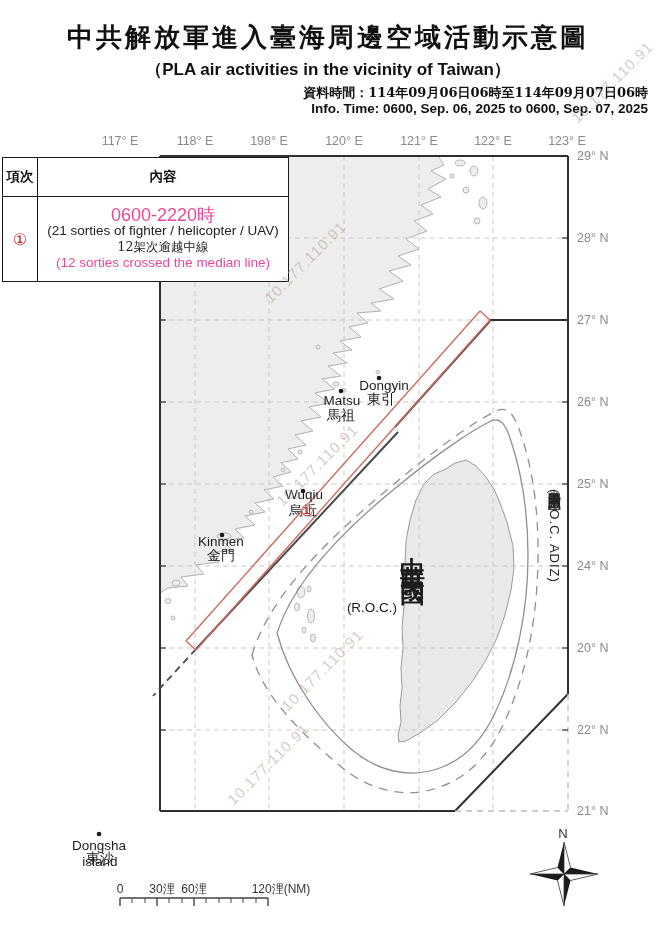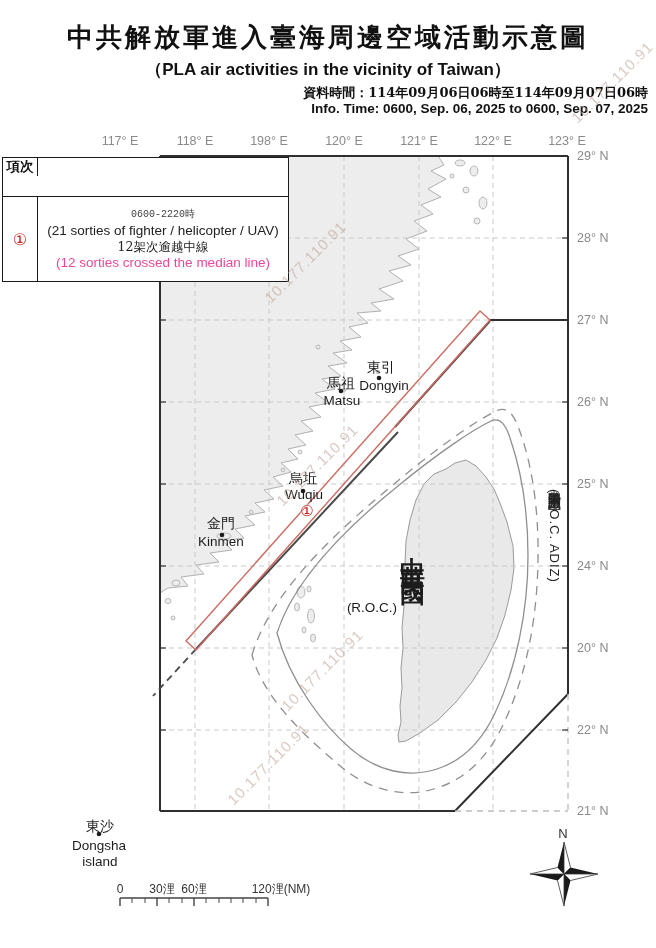--- a/index.html
+++ b/index.html
@@ -9,35 +9,35 @@
   .ctr{transform:translate(-50%,-50%);white-space:nowrap;}
   
   .title{left:0;top:20px;width:656px;text-align:center;font-family:"DejaVu Serif",serif;
          font-weight:700;font-size:26px;letter-spacing:3px;color:#111;}
   .subtitle{left:0;top:58px;width:656px;text-align:center;font-weight:700;font-size:17px;color:#111;}
   .info-zh{right:8px;top:84px;font-family:"DejaVu Serif",serif;font-weight:700;font-size:13px;color:#111;}
   .info-en{right:8px;top:101px;font-weight:700;font-size:13.5px;color:#111;}
   
   .axis{font-size:12.5px;color:#8a8a8a;}
   
-  .lbl-zh{font-family:"DejaVu Serif",serif;font-size:14px;color:#1c1c1c;}
+  .lbl-zh{font-family:"DejaVu Serif",serif;font-size:14px;color:#1c1c1c;margin-top:32px;}
   .lbl-en{font-size:13.5px;color:#1c1c1c;}
   .marker1{font-size:15px;color:#c2201a;text-shadow:0 0 2px #fff,0 0 2px #fff;}
   .vert{writing-mode:vertical-rl;text-orientation:mixed;color:#1c1c1c;}
   .roc-vert{left:396px;top:536px;height:142px;font-family:"DejaVu Serif",serif;
             font-weight:700;font-size:25px;letter-spacing:9px;}
   .adiz-vert{left:545px;top:480px;height:268px;font-size:13px;letter-spacing:1px;color:#222;}
   
   .tbl{left:2px;top:157px;width:285px;background:#ffffff;border:1.5px solid #1a1a1a;z-index:4;}
-  .tbl .hrow{display:flex;height:38px;border-bottom:1.5px solid #1a1a1a;flex-direction:column;}
+  .tbl .hrow{display:flex;height:38px;border-bottom:1.5px solid #1a1a1a;}
   .tbl .brow{display:flex;height:84px;}
   .tbl .c1{width:34px;border-right:1.5px solid #1a1a1a;display:flex;align-items:center;justify-content:center;}
   .tbl .c2{flex:1;display:flex;flex-direction:column;align-items:center;justify-content:center;}
   .th{font-family:"DejaVu Serif",serif;font-weight:700;font-size:13.5px;color:#111;}
-  .tl0{font-size:10px;color:#404040;line-height:16px;font-family:Liberation Mono, monospace;}
+  .tl0{font-size:18px;color:#ec4899;line-height:16px;}
   .tl1{font-family:"DejaVu Serif",serif;font-size:12.5px;color:#222;line-height:16px;}
   .tl2{font-size:13.5px;color:#222;line-height:16px;}
   .tl3{font-family:"DejaVu Serif",serif;font-size:12.5px;color:#222;line-height:16px;}
   .tl4{font-size:13.5px;color:#ec4899;line-height:16px;}
   .tnum{font-size:16px;color:#cf1f1f;}
   
   .sb{font-size:12px;color:#333;}
   .cmpN{font-size:13px;color:#333;}
   
   .wm{font-size:15px;letter-spacing:1px;color:rgba(186,158,146,0.55);z-index:5;pointer-events:none;
@@ -239,20 +239,21 @@
   <div class="abs cmpN ctr txt" style="left:563px;top:833px">N</div>
 
   <div class="abs sb ctr txt" style="left:120px;top:889px">0</div>
   <div class="abs sb ctr txt" style="left:162px;top:889px">30浬</div>
   <div class="abs sb ctr txt" style="left:194px;top:889px">60浬</div>
   <div class="abs sb ctr txt" style="left:281px;top:889px">120浬(NM)</div>
 
   <div class="abs tbl">
     <div class="hrow">
       <div class="c1 th">項次</div>
+      <div class="c2 th">內容</div>
     </div>
     <div class="brow">
       <div class="c1 tnum">①</div>
       <div class="c2">
         <div class="tl0">0600-2220時</div>
         <div class="tl2">(21 sorties of fighter / helicopter / UAV)</div>
         <div class="tl3">12架次逾越中線</div>
         <div class="tl4">(12 sorties crossed the median line)</div>
       </div>
     </div>

